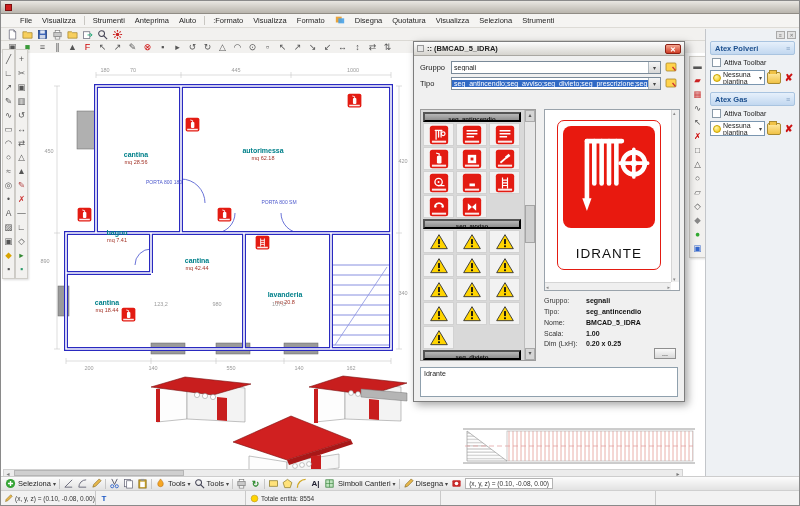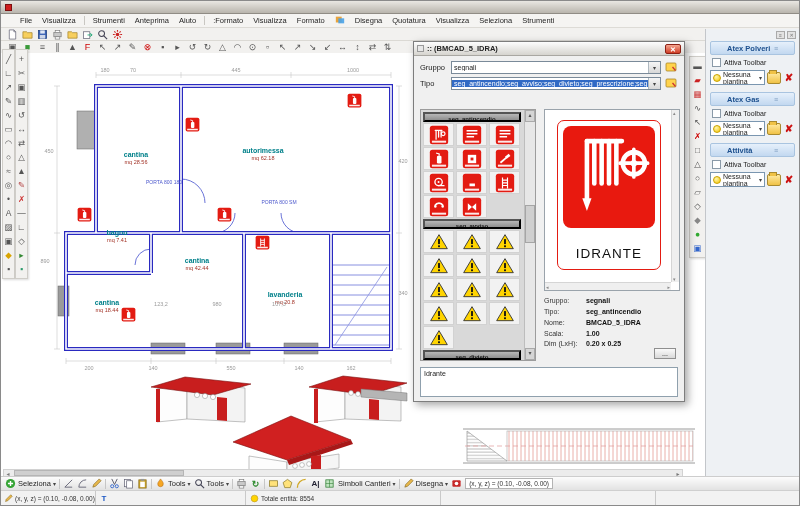--- a/index.html
+++ b/index.html
@@ -89,21 +89,21 @@
 .pl{width:42px;color:#333}
 .pv{color:#111;font-weight:bold}
 .morebtn{position:absolute;right:8px;top:306px;width:22px;height:11px;background:linear-gradient(#fafafa,#d9d9d9);border:1px solid #8f8f8f;font-size:7px;line-height:9px;text-align:center}
 .desc{position:absolute;left:6px;right:6px;top:325px;height:30px;background:#fff;border:1px solid #8fa0ad;font-size:7px;padding:2px 3px;color:#222}
 
 
 .rpanel{position:absolute;top:28px;right:0;width:94px;bottom:29px;background:#eef1f4;border-left:1px solid #c3c6ca;padding:12px 4px 0}
 .rp-top{position:absolute;top:2px;right:3px;display:flex;gap:2px}
 .rp-topbtn{width:9px;height:8px;background:#e3e3e3;border:1px solid #aaa;font-size:5px;line-height:7px;text-align:center;color:#777}
 .rp-group{margin-bottom:7px}
-.rp-head{height:14px;background:linear-gradient(#e6f0fb,#c2d8f0);border:1px solid #a9c4e0;border-radius:2px;color:#1c4f8d;font-weight:bold;font-size:7.5px;display:flex;align-items:center;padding:0 16px}
+.rp-head{height:14px;background:linear-gradient(#e6f0fb,#c2d8f0);border:1px solid #a9c4e0;border-radius:2px;color:#1c4f8d;font-weight:bold;font-size:7.5px;display:flex;align-items:center;padding:0 4px}
 .rp-grip{margin-left:auto;color:#7d9cc0;font-size:7px}
 .rp-grip::after{content:"≡"}
 .rp-check{display:flex;align-items:center;gap:3px;font-size:7px;margin:3px 0 3px 2px;color:#222}
 .cb{width:9px;height:9px;background:#fff;border:1px solid #8a9aa8;flex:0 0 auto}
 .rp-combo-row{display:flex;align-items:center;gap:2px}
 .pcombo{flex:1;height:15px;background:#fff;border:1px solid #7a96b0;display:flex;align-items:center;gap:2px;padding:0 2px;font-size:7px;overflow:hidden}
 .bulb{width:8px;height:8px;border-radius:50%;background:radial-gradient(circle at 35% 30%,#fff7ae,#f3c400);border:1px solid #c9a200;flex:0 0 auto}
 .pdd{margin-left:auto;font-size:6px;color:#444}
 .pdd::after{content:"▾"}
 .fold{width:14px;height:12px;background:linear-gradient(#ffe9a0,#f0c246);border:1px solid #a98a2f;border-radius:2px;position:relative;flex:0 0 auto}
@@ -915,39 +915,20 @@
             <span class="pcombo">
               <span class="bulb"></span>
               <span>Nessuna piantina</span>
               <span class="pdd"></span>
             </span>
             <span class="fold"></span>
             <span class="xred"></span>
           </div>
         </div>
 
-        <div class="rp-group">
-          <div class="rp-head">
-            <span>Attività</span>
-            <span class="rp-grip"></span>
-          </div>
-          <label class="rp-check">
-            <span class="cb"></span>
-            <span>Attiva Toolbar</span>
-          </label>
-          <div class="rp-combo-row">
-            <span class="pcombo">
-              <span class="bulb"></span>
-              <span>Nessuna piantina</span>
-              <span class="pdd"></span>
-            </span>
-            <span class="fold"></span>
-            <span class="xred"></span>
-          </div>
-        </div>
       </div>
   </div>
 
   <div class="btoolbar">
 
       <span class="bt">
         <span class="bt-ic">
           <svg viewBox="0 0 12 12" width="11" height="11">
             <circle cx="6" cy="6" r="5" fill="#35a435"></circle>
             <path d="M6 3.2v5.6M3.2 6h5.6" stroke="#fff" stroke-width="1.5"></path>

